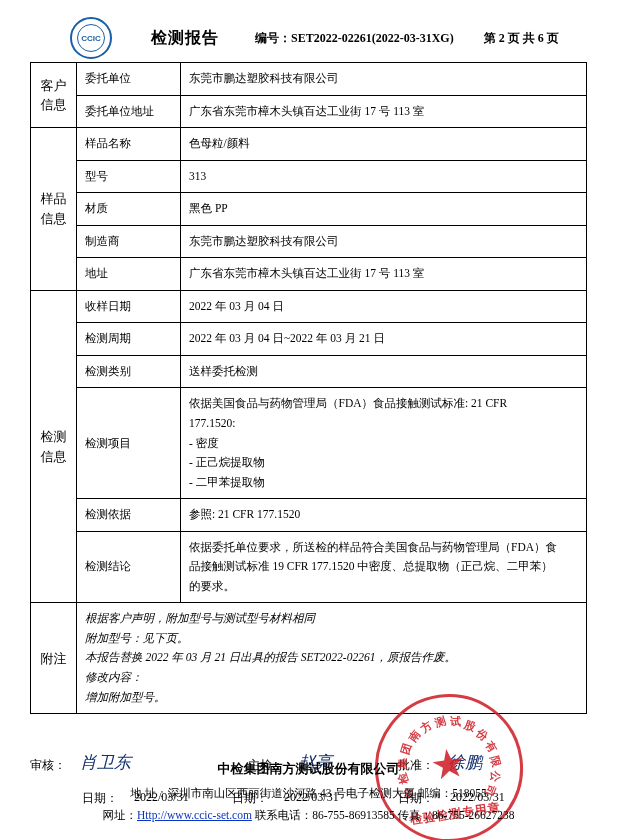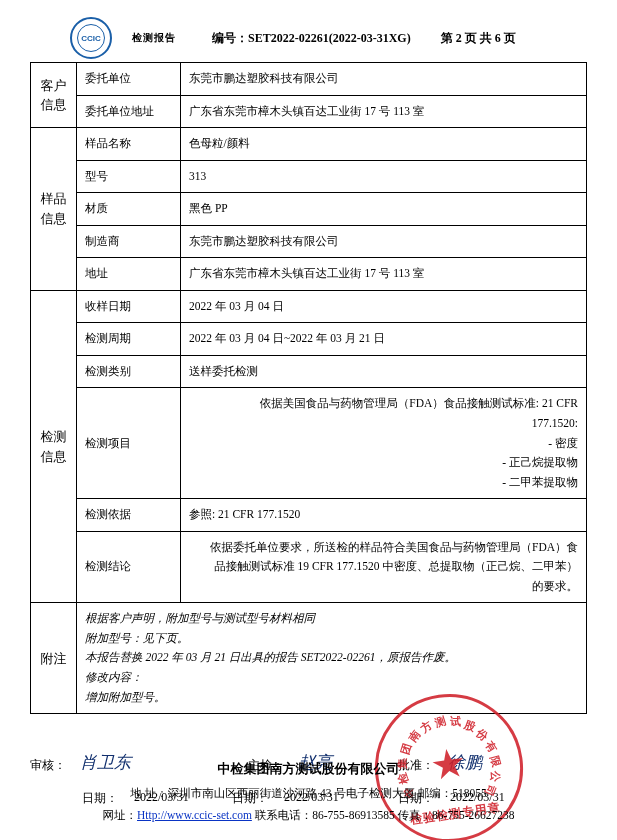--- a/index.html
+++ b/index.html
@@ -55,23 +55,23 @@
     left: 0; right: 0; top: 50%;
     transform: translateY(-50%);
     text-align: center;
     font-size: 8px;
     font-weight: bold;
     color: #1a5fa8;
     letter-spacing: 0px;
     font-family: "Liberation Sans", sans-serif;
   }
   .report-title {
-    font-size: 10px;
-    font-weight: bold;
-    margin-left: 20px;
+    font-size: 16px;
+    font-weight: bold;
+    margin-left: 39px;
     letter-spacing: 1px;
   }
   .report-no {
     font-size: 12px;
     font-weight: bold;
     margin-left: 36px;
     white-space: nowrap;
   }
   .page-no {
     font-size: 12px;
@@ -106,21 +106,20 @@
   }
   td.label {
     width: 104px;
     padding-left: 10px;
   }
   td.value {
     padding-left: 10px;
   }
   .sub {
     display: block;
-    text-align: right;
   }
   .rem-cell {
     padding: 8px 10px 8px 10px;
     line-height: 1.95;
     font-size: 11.5px;
   }
   .rem-cell div { white-space: nowrap; font-style: italic; }
 
   
   .sig-area {

